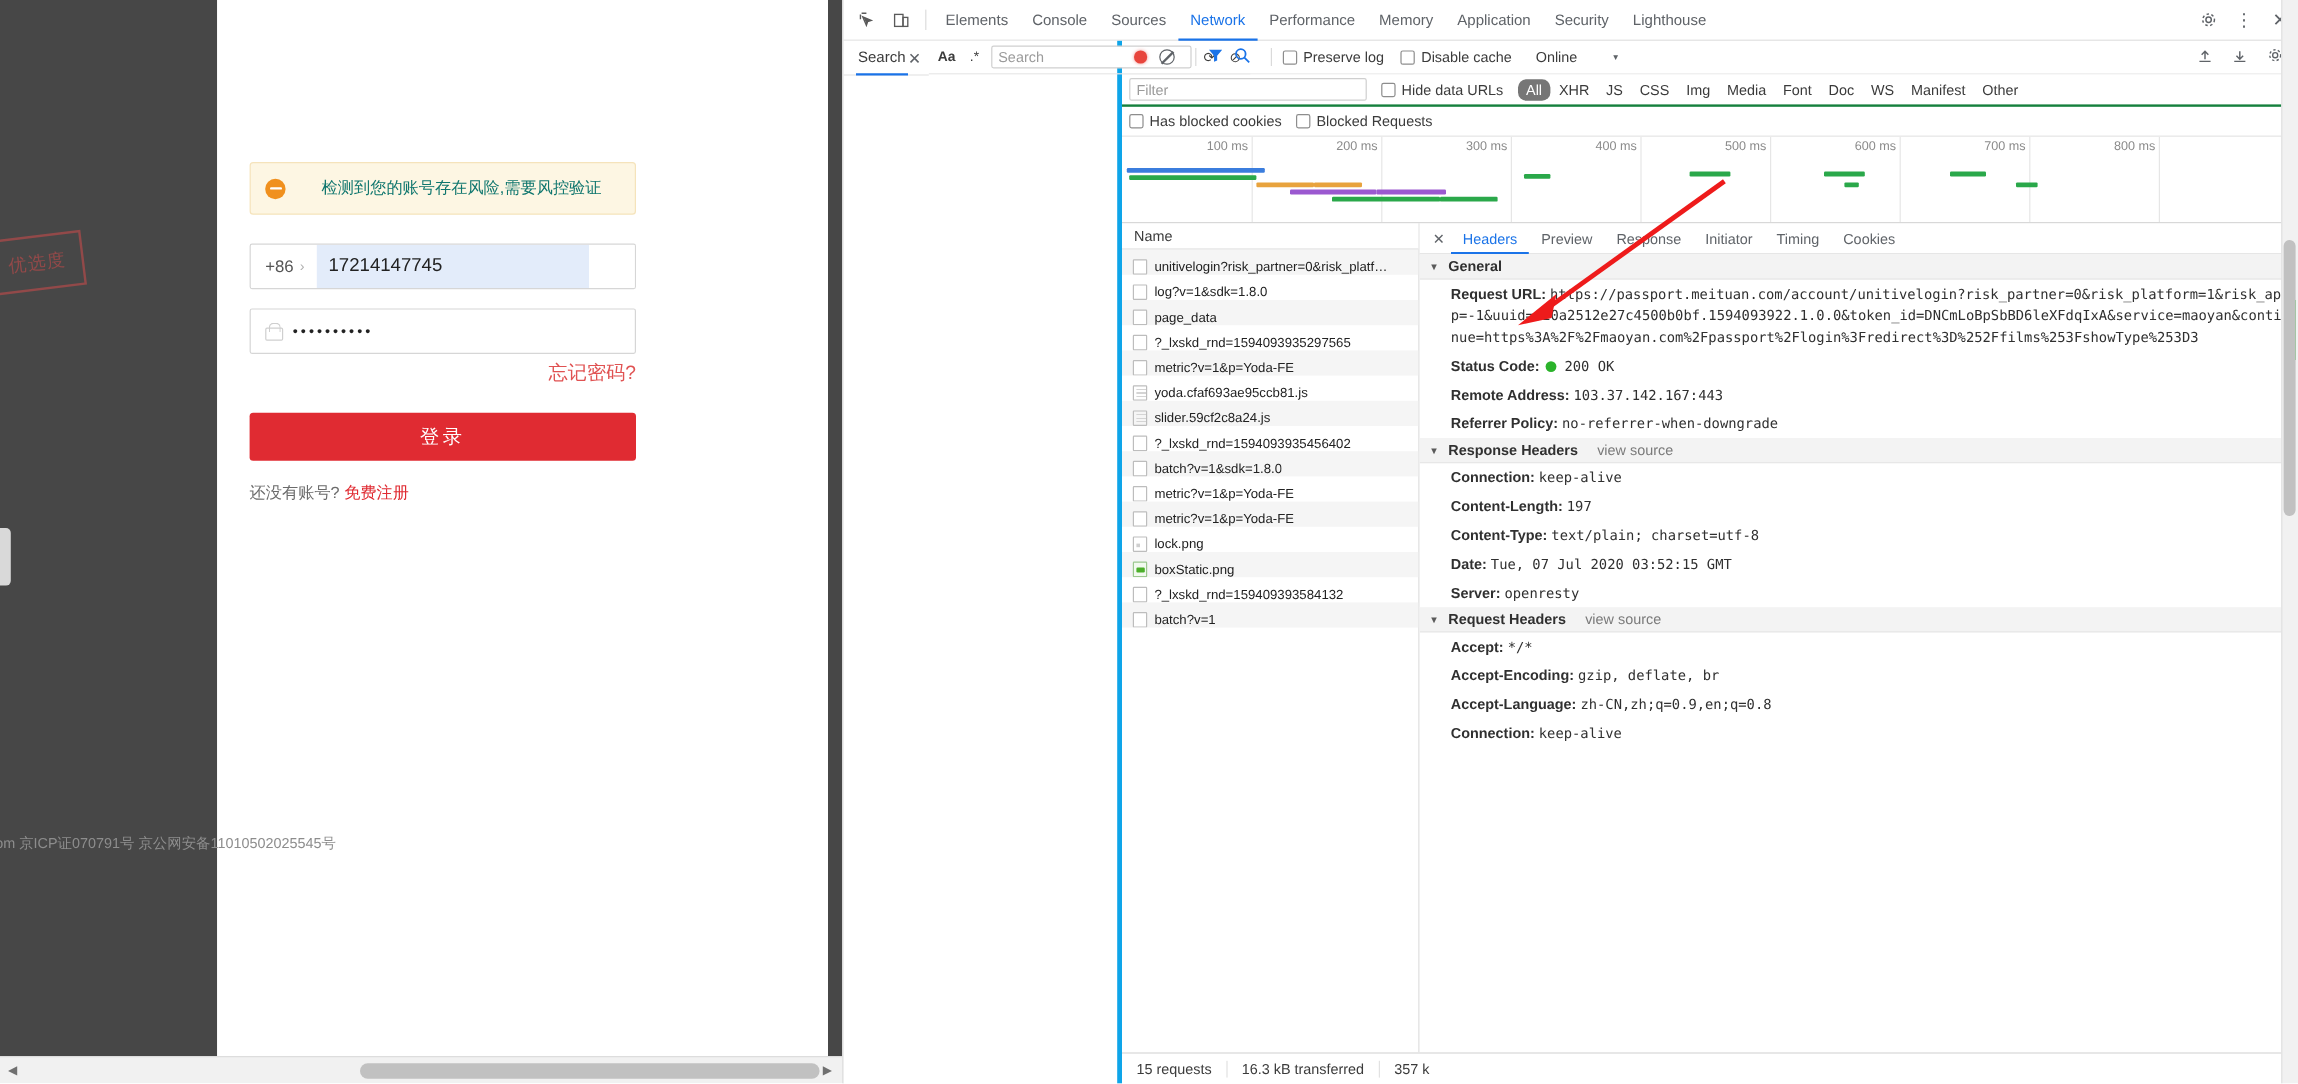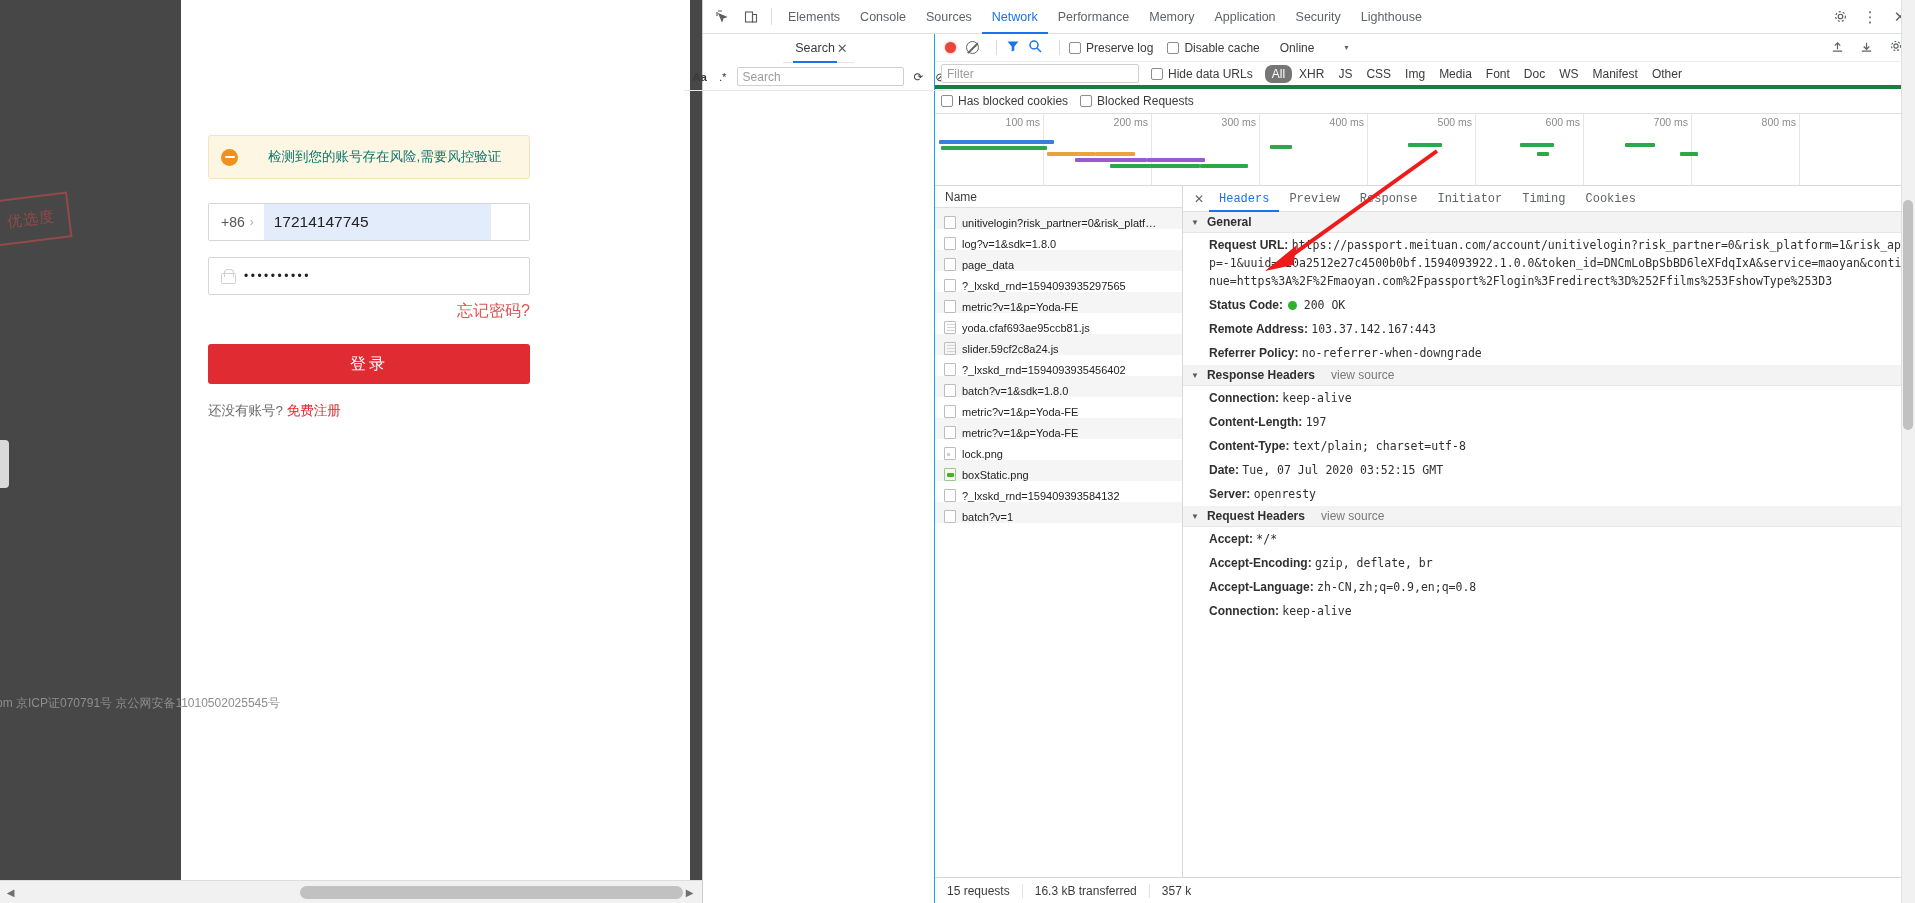--- a/index.html
+++ b/index.html
@@ -228,24 +228,23 @@
   .dt-icon-btn {
     width: 30px; height: 30px;
     display: flex; align-items: center; justify-content: center;
     cursor: pointer; color: #5f6368; font-size: 15px;
   }
 
   
   .dt-body { display: flex; height: 869px; }
   .search-pane {
     width: 232px; flex: 0 0 232px;
-    border-right: 1px solid #0ea5e9;
-    display: flex; flex-direction: column;
-    background: #fff;
-    align-items: center;
+    border-right: 4px solid #0ea5e9;
+    display: flex; flex-direction: row;
+    background: #fff;
   }
   .search-header {
     display: flex; align-items: center;
     height: 29px; padding: 0 6px 0 10px;
     border-bottom: 1px solid #e4e4e4;
   }
   .search-title {
     font-size: 12.5px; color: #3b3b3b;
     height: 29px; line-height: 29px;
     box-shadow: inset 0 -2px 0 #1a73e8;
@@ -309,21 +308,21 @@
     font-size: 12px; color: #3b3b3b; cursor: pointer;
     margin-left: 6px;
   }
   .online-sel .cd { font-size: 8px; color: #5f6368; }
   .tb-right { margin-left: auto; display: flex; align-items: center; gap: 4px; }
   .updown { cursor: pointer; color: #5f6368; font-size: 14px; padding: 0 6px; }
 
   .net-toolbar2 {
     display: flex; align-items: center; gap: 0;
     height: 27px; padding: 0 6px;
-    border-bottom: 4px solid #15803d;
+    border-bottom: 2px solid #15803d;
   }
   .filter-input {
     width: 198px; height: 19px;
     border: 1px solid #cfcfcf; border-radius: 2px;
     font-size: 12px; padding: 0 5px; outline: none;
     margin-right: 12px; color: #333;
     font-family: "Liberation Sans", sans-serif;
   }
   .filter-input::placeholder { color: #9b9b9b; }
   .type-chip {
@@ -412,21 +411,21 @@
     height: 26px;
     border-bottom: 1px solid #e0e0e0;
     padding-left: 6px;
   }
   .det-close {
     width: 20px; text-align: center; cursor: pointer;
     color: #5f6368; font-size: 12px;
   }
   .det-tab {
     padding: 0 10px; height: 26px; line-height: 26px;
-    font-size: 12px; color: #5f6368; cursor: pointer; white-space: nowrap; font-family: Liberation Mono, monospace;
+    font-size: 12px; color: #5f6368; cursor: pointer; white-space: nowrap;
   }
   .det-tab.active { color: #1a73e8; box-shadow: inset 0 -2px 0 #1a73e8; }
 
   .det-body { flex: 1 1 auto; overflow: hidden; position: relative; }
   .sec-head {
     display: flex; align-items: center; gap: 8px;
     height: 21px; background: #f3f3f3;
     border-bottom: 1px solid #e7e7e7;
     padding-left: 8px;
     font-size: 12px; font-weight: bold; color: #303030;

